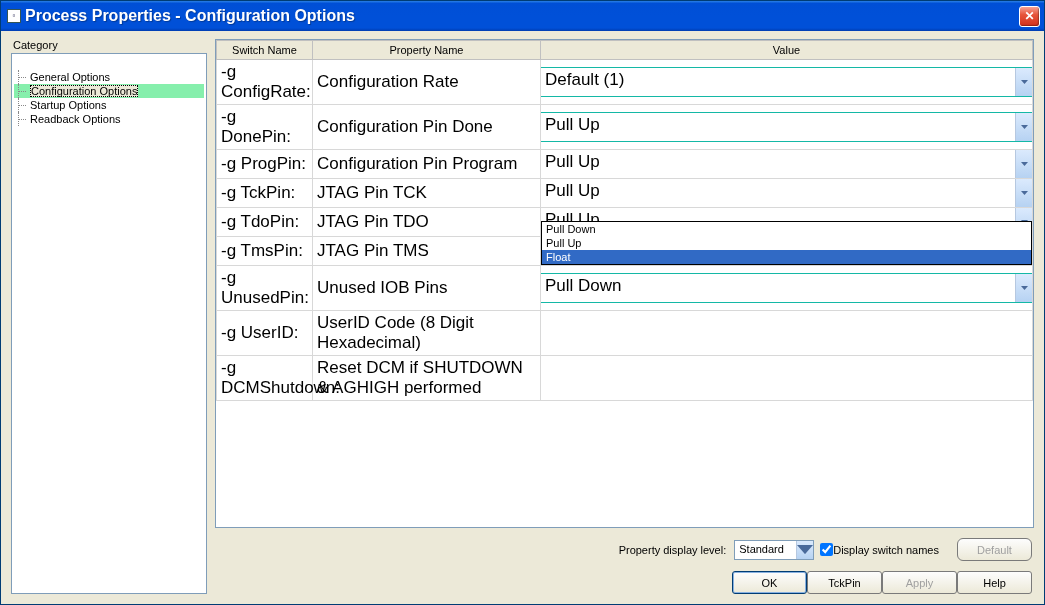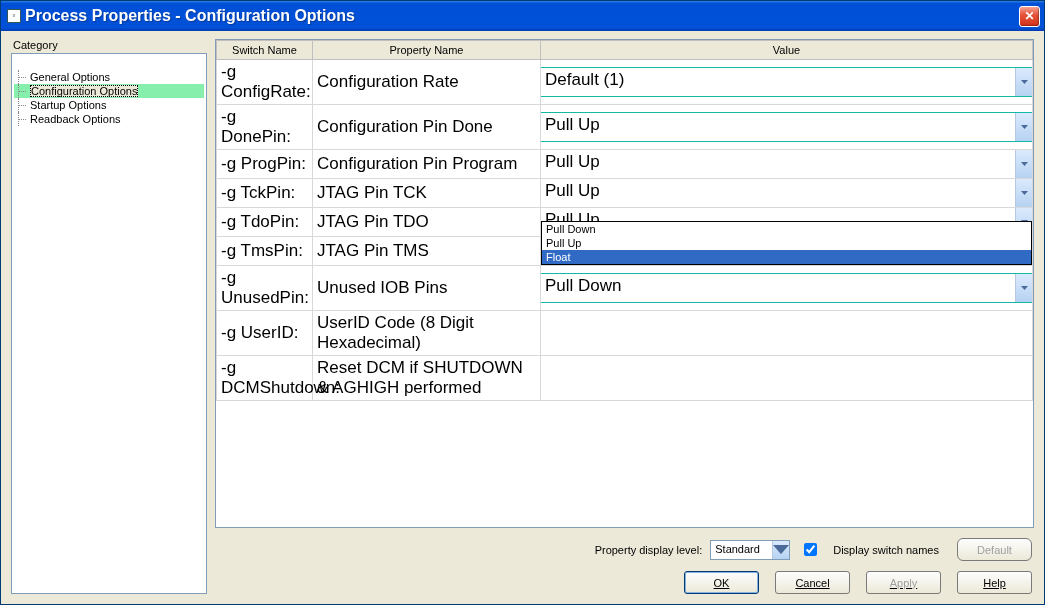--- a/index.html
+++ b/index.html
@@ -212,30 +212,29 @@
   }
   .small-combo .txt { flex:1; padding: 2px 4px; }
   .small-combo .btn {
     width: 17px;
     background: linear-gradient(to bottom, #dbeafd 0%, #b6d2f2 100%);
     border-left: 1px solid #b6c8e0;
     display: flex; align-items: center; justify-content: center;
     cursor: pointer;
   }
   .chk {
-    display: inline-flex; align-items: center; gap: 16px;
-    margin-left: 8px;
+    display: inline-flex; align-items: center; gap: 0;
+    margin-left: 0;
   }
   .chk input { margin:0; }
   .buttons-row {
     display: flex;
     justify-content: flex-end;
-    gap: 16px;
+    gap: 0;
     padding: 6px 2px 0 2px;
-    text-decoration: underline;
   }
   button.win {
     min-width: 75px;
     height: 23px;
     font: 11px Tahoma, Arial, sans-serif;
     background: linear-gradient(to bottom, #fdfdfd 0%, #ece9d8 100%);
     border: 1px solid #7a7a7a;
     border-radius: 3px;
     padding: 2px 10px;
     cursor: pointer;
@@ -419,21 +418,21 @@
           </span>
           <span class="chk">
             <input type="checkbox" id="swchk" checked="" style="">
             <label for="swchk">Display switch names</label>
           </span>
           <button class="win" disabled="" style="margin-left:10px;border-radius:6px;">Default</button>
         </div>
 
         <div class="buttons-row">
           <button class="win default">OK</button>
-          <button class="win">Cancel</button>
+          <button class="win">TckPin</button>
           <button class="win" disabled="">Apply</button>
           <button class="win">Help</button>
         </div>
       </div>
 
     </div>
   </div>
 </div>
 
 </body></html>

